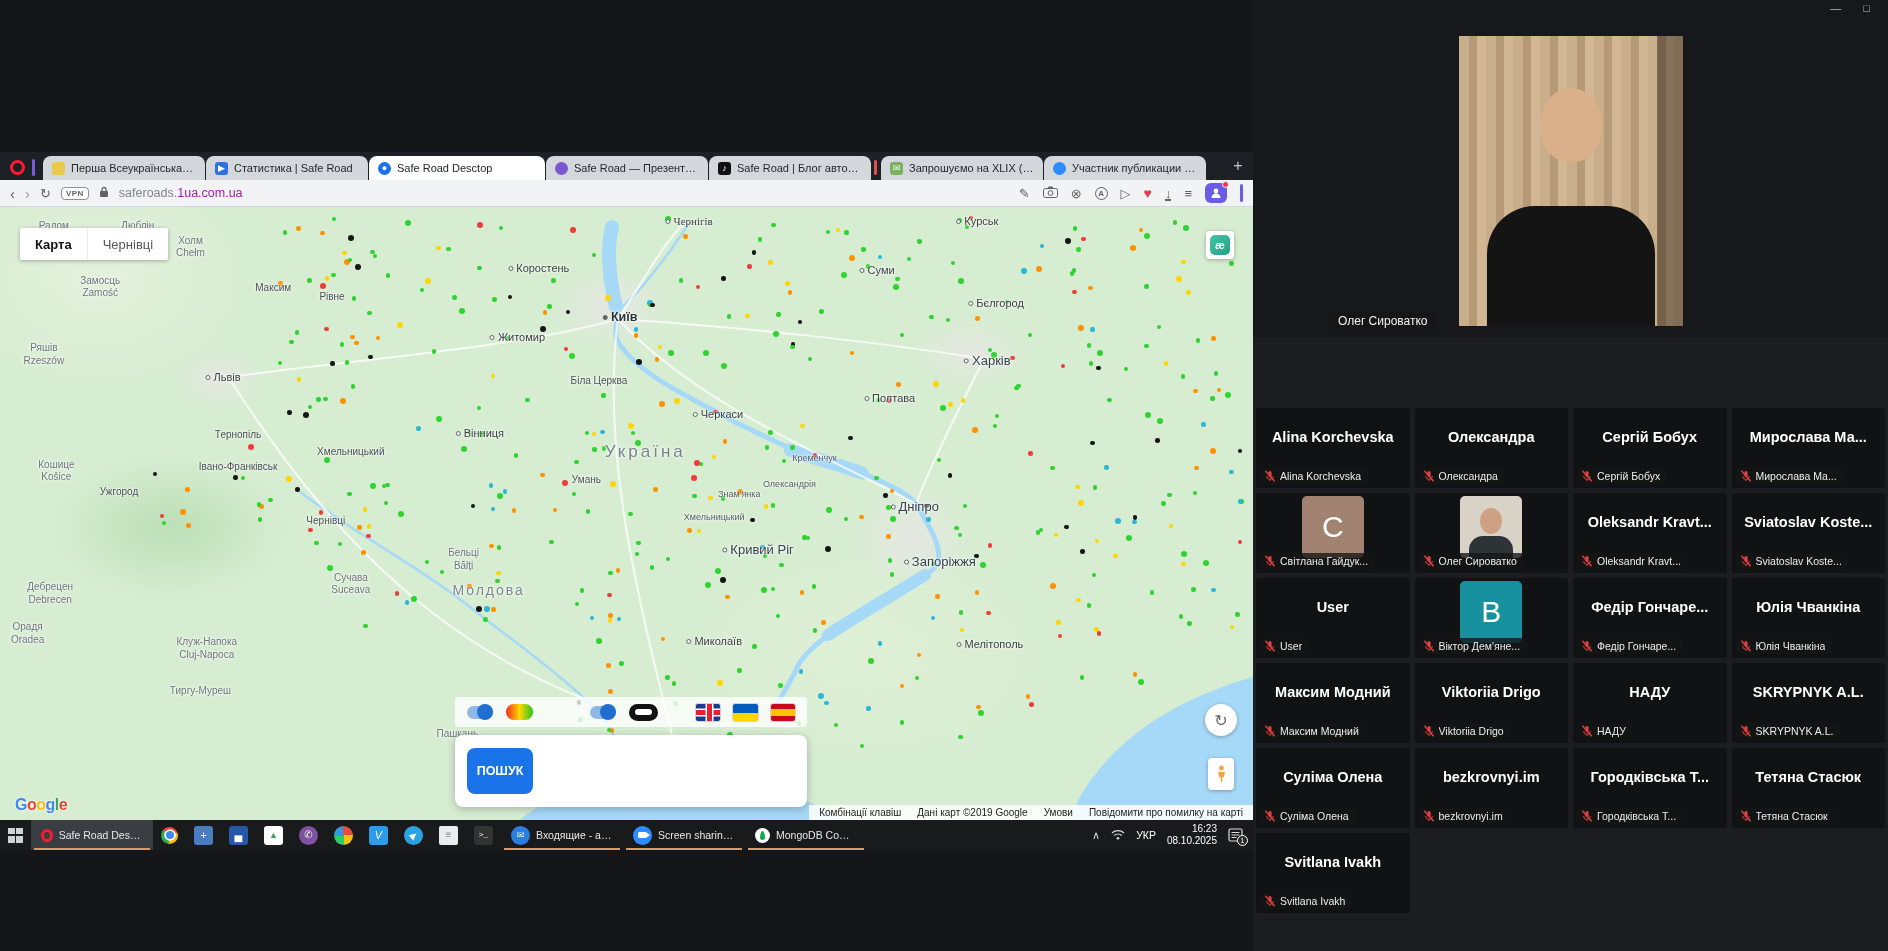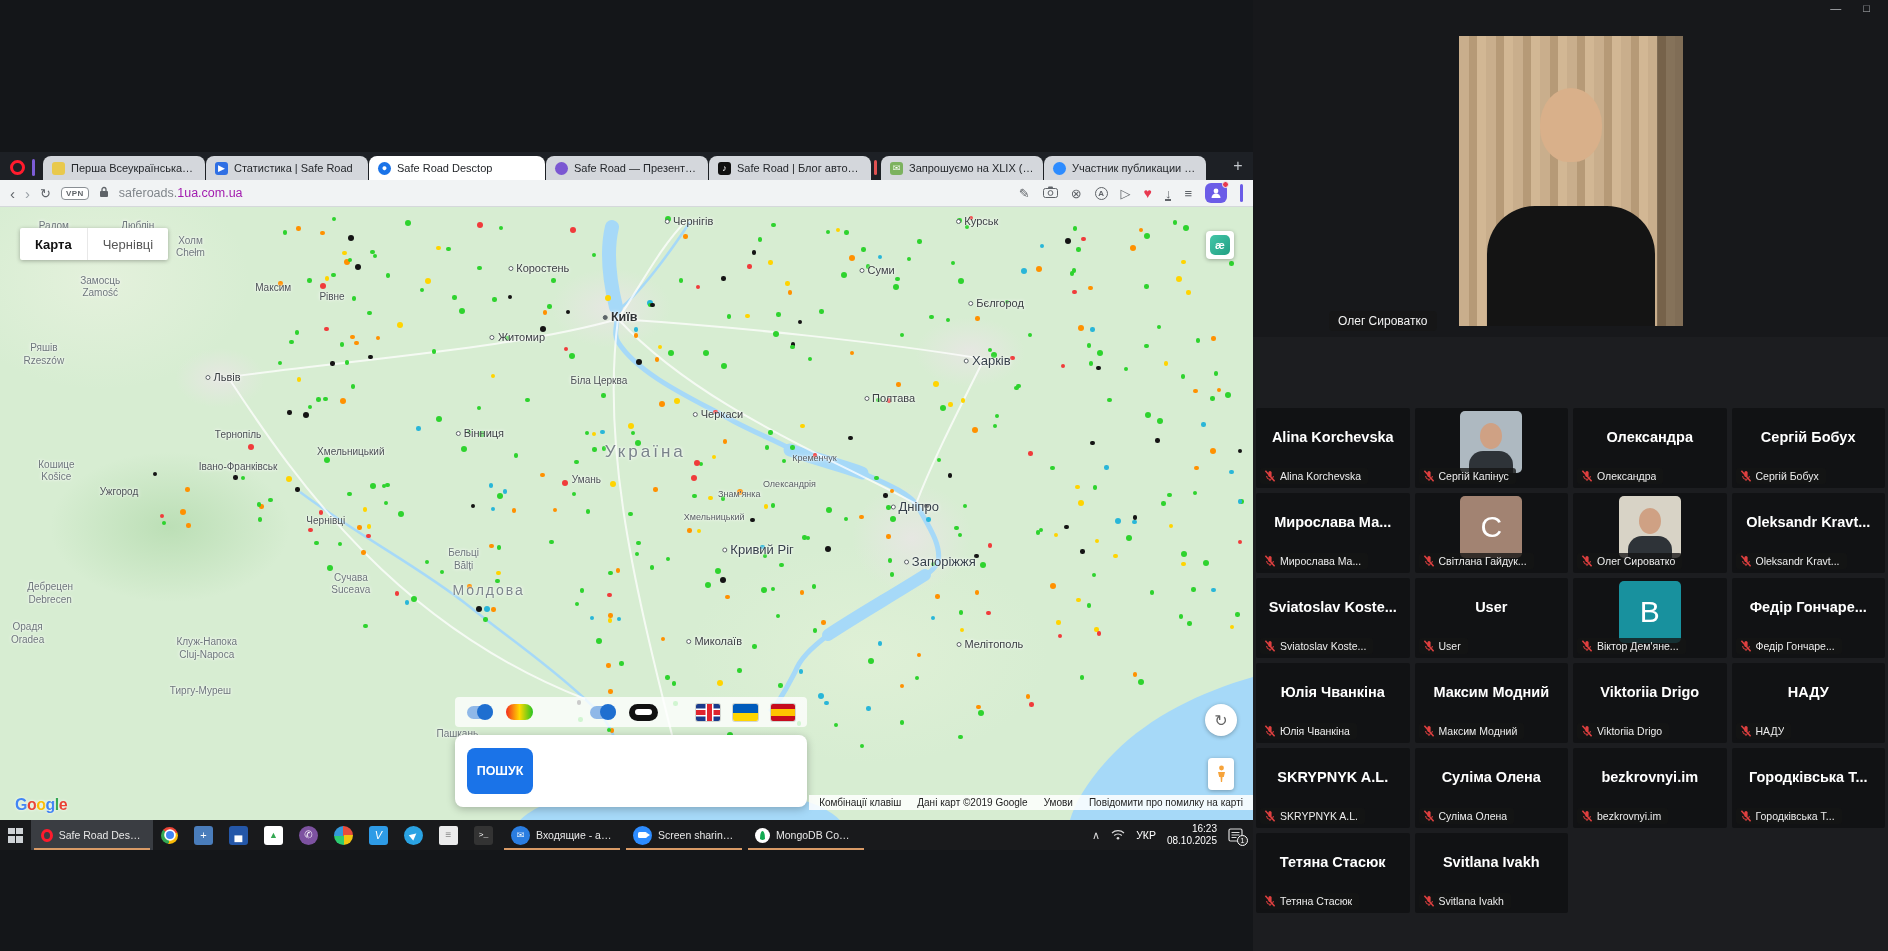--- a/index.html
+++ b/index.html
@@ -86,21 +86,21 @@
   .search-panel { position:absolute; left:455px; top:528px; width:352px; height:72px; background:#fff; border-radius:8px; box-shadow:0 2px 8px rgba(0,0,0,.25); display:flex; align-items:center; gap:12px; padding:0 12px; z-index:6; }
   .addr-field { position:relative; flex:1; height:44px; border:1px solid #80868b; border-radius:5px; display:flex; align-items:center; }
   .addr-field .float-label { position:absolute; top:-7px; left:10px; background:#fff; padding:0 4px; font-size:10.5px; color:#5f6368; }
   .addr-field input { border:none; outline:none; width:100%; font-size:15px; color:#202124; padding:0 12px; font-family:"Liberation Sans",sans-serif; background:transparent; }
   .search-btn { width:66px; height:46px; background:#1a73e8; border:none; border-radius:8px; color:#fff; font-size:12.5px; font-weight:bold; font-family:"Liberation Sans",sans-serif; }
 
   .map-circle-ctl { position:absolute; right:16px; top:497px; width:32px; height:32px; border-radius:50%; background:#fff; box-shadow:0 1px 4px rgba(0,0,0,.3); display:flex; align-items:center; justify-content:center; color:#666; font-size:16px; z-index:6; }
   .pegman-btn { position:absolute; right:19px; top:551px; width:26px; height:32px; border-radius:4px; background:#fff; box-shadow:0 1px 4px rgba(0,0,0,.3); display:flex; align-items:center; justify-content:center; z-index:6; }
 
   .google-logo { position:absolute; left:15px; bottom:6px; font-size:16px; font-weight:bold; letter-spacing:-.5px; z-index:6; text-shadow:0 0 3px #fff; }
-  .map-footer { position:absolute; right:0; bottom:10px; height:15px; background:rgba(255,255,255,.85); display:flex; align-items:center; gap:16px; padding:0 10px; font-size:10px; color:#222; z-index:6; }
+  .map-footer { position:absolute; right:0; bottom:0; height:15px; background:rgba(255,255,255,.85); display:flex; align-items:center; gap:16px; padding:0 10px; font-size:10px; color:#222; z-index:6; }
 
   
   .taskbar { position:absolute; left:0; top:820px; width:1253px; height:30px; background:#191a1c; display:flex; align-items:stretch; z-index:5; }
   .tb-item { position:relative; display:flex; align-items:center; justify-content:center; gap:6px; padding:0 8px; }
   .tb-item.task { padding:0 10px; max-width:122px; }
   .tb-item.task .tlabel { font-size:10.5px; color:#e8e8e8; white-space:nowrap; overflow:hidden; text-overflow:ellipsis; }
   .tb-item.active { background:#3a3d42; }
   .tb-item .under { position:absolute; left:3px; right:3px; bottom:0; height:2px; background:#d89a66; }
   .ic { width:19px; height:19px; flex:none; display:flex; align-items:center; justify-content:center; font-size:11px; color:#fff; line-height:1; }
   .ic-win { width:15px; height:15px; display:grid; grid-template-columns:1fr 1fr; gap:1.5px; }
@@ -705,21 +705,21 @@
           <div class="mlabel k-foreign" style="left: 4.5%; top: 43%;">Кошице<br>Košice</div>
           <div class="mlabel k-foreign" style="left: 4%; top: 63%;">Дебрецен<br>Debrecen</div>
           <div class="mlabel k-foreign" style="left: 2.2%; top: 69.5%;">Орадя<br>Oradea</div>
           <div class="mlabel k-foreign" style="left: 16.5%; top: 72%;">Клуж-Напока<br>Cluj-Napoca</div>
           <div class="mlabel k-foreign" style="left: 16%; top: 79%;">Тиргу-Муреш</div>
           <div class="mlabel k-foreign" style="left: 28%; top: 61.5%;">Сучава<br>Suceava</div>
           <div class="mlabel k-foreign" style="left: 37%; top: 57.5%;">Бельці<br>Bălți</div>
           <div class="mlabel k-foreign" style="left: 36.5%; top: 86%;">Пашкань</div>
           <div class="mlabel k-country" style="left: 39%; top: 62.5%;">Молдова</div>
           <div class="mlabel k-country-lg" style="left: 51.5%; top: 40%;">Україна</div>
-          <div class="mlabel k-city" style="left: 55%; top: 2.3%;"><span class="cmark"></span>Чернігів</div>
+          <div class="mlabel k-city" style="left: 55%; top: 2.3%; font-family: Liberation Serif, serif;"><span class="cmark"></span>Чернігів</div>
           <div class="mlabel k-city" style="left: 78%; top: 2.3%;"><span class="cmark"></span>Курськ</div>
           <div class="mlabel k-city" style="left: 43%; top: 10%;"><span class="cmark"></span>Коростень</div>
           <div class="mlabel k-city" style="left: 70%; top: 10.3%;"><span class="cmark"></span>Суми</div>
           <div class="mlabel k-city" style="left: 79.5%; top: 15.7%;"><span class="cmark"></span>Бєлгород</div>
           <div class="mlabel k-city-lg" style="left: 78.8%; top: 25%;"><span class="cmark"></span>Харків</div>
           <div class="mlabel k-city" style="left: 71%; top: 31.2%;"><span class="cmark"></span>Полтава</div>
           <div class="mlabel k-capital" style="left: 49.5%; top: 18%;"><span class="cmark"></span>Київ</div>
           <div class="mlabel k-city" style="left: 41.3%; top: 21.2%;"><span class="cmark"></span>Житомир</div>
           <div class="mlabel k-city-sm" style="left: 26.5%; top: 14.5%;">Рівне</div>
           <div class="mlabel k-city-sm" style="left: 21.8%; top: 13%;">Максим</div>
@@ -902,35 +902,20 @@
             <svg width="12" height="12" viewBox="0 0 12 12">
               <rect x="4.4" y="1" width="3.2" height="6" rx="1.6" fill="#e04040"></rect>
               <path d="M2.6 6 a3.4 3.4 0 0 0 6.8 0" stroke="#e04040" fill="none"></path>
               <line x1="6" y1="9.4" x2="6" y2="11" stroke="#e04040"></line>
               <line x1="1.4" y1="0.8" x2="10.6" y2="11.2" stroke="#e04040" stroke-width="1.5"></line>
             </svg>
             <span>Alina Korchevska</span>
           </div>
         </div>
         <div class="ptile">
-          <div class="avatar" style="background: rgb(174, 185, 193);">
-            <span class="head"></span>
-            <span class="body"></span>
-          </div>
-          <div class="plabel">
-            <svg width="12" height="12" viewBox="0 0 12 12">
-              <rect x="4.4" y="1" width="3.2" height="6" rx="1.6" fill="#e04040"></rect>
-              <path d="M2.6 6 a3.4 3.4 0 0 0 6.8 0" stroke="#e04040" fill="none"></path>
-              <line x1="6" y1="9.4" x2="6" y2="11" stroke="#e04040"></line>
-              <line x1="1.4" y1="0.8" x2="10.6" y2="11.2" stroke="#e04040" stroke-width="1.5"></line>
-            </svg>
-            <span>Сергій Капінус</span>
-          </div>
-        </div>
-        <div class="ptile">
           <div class="pname">Олександра</div>
           <div class="plabel">
             <svg width="12" height="12" viewBox="0 0 12 12">
               <rect x="4.4" y="1" width="3.2" height="6" rx="1.6" fill="#e04040"></rect>
               <path d="M2.6 6 a3.4 3.4 0 0 0 6.8 0" stroke="#e04040" fill="none"></path>
               <line x1="6" y1="9.4" x2="6" y2="11" stroke="#e04040"></line>
               <line x1="1.4" y1="0.8" x2="10.6" y2="11.2" stroke="#e04040" stroke-width="1.5"></line>
             </svg>
             <span>Олександра</span>
           </div>

